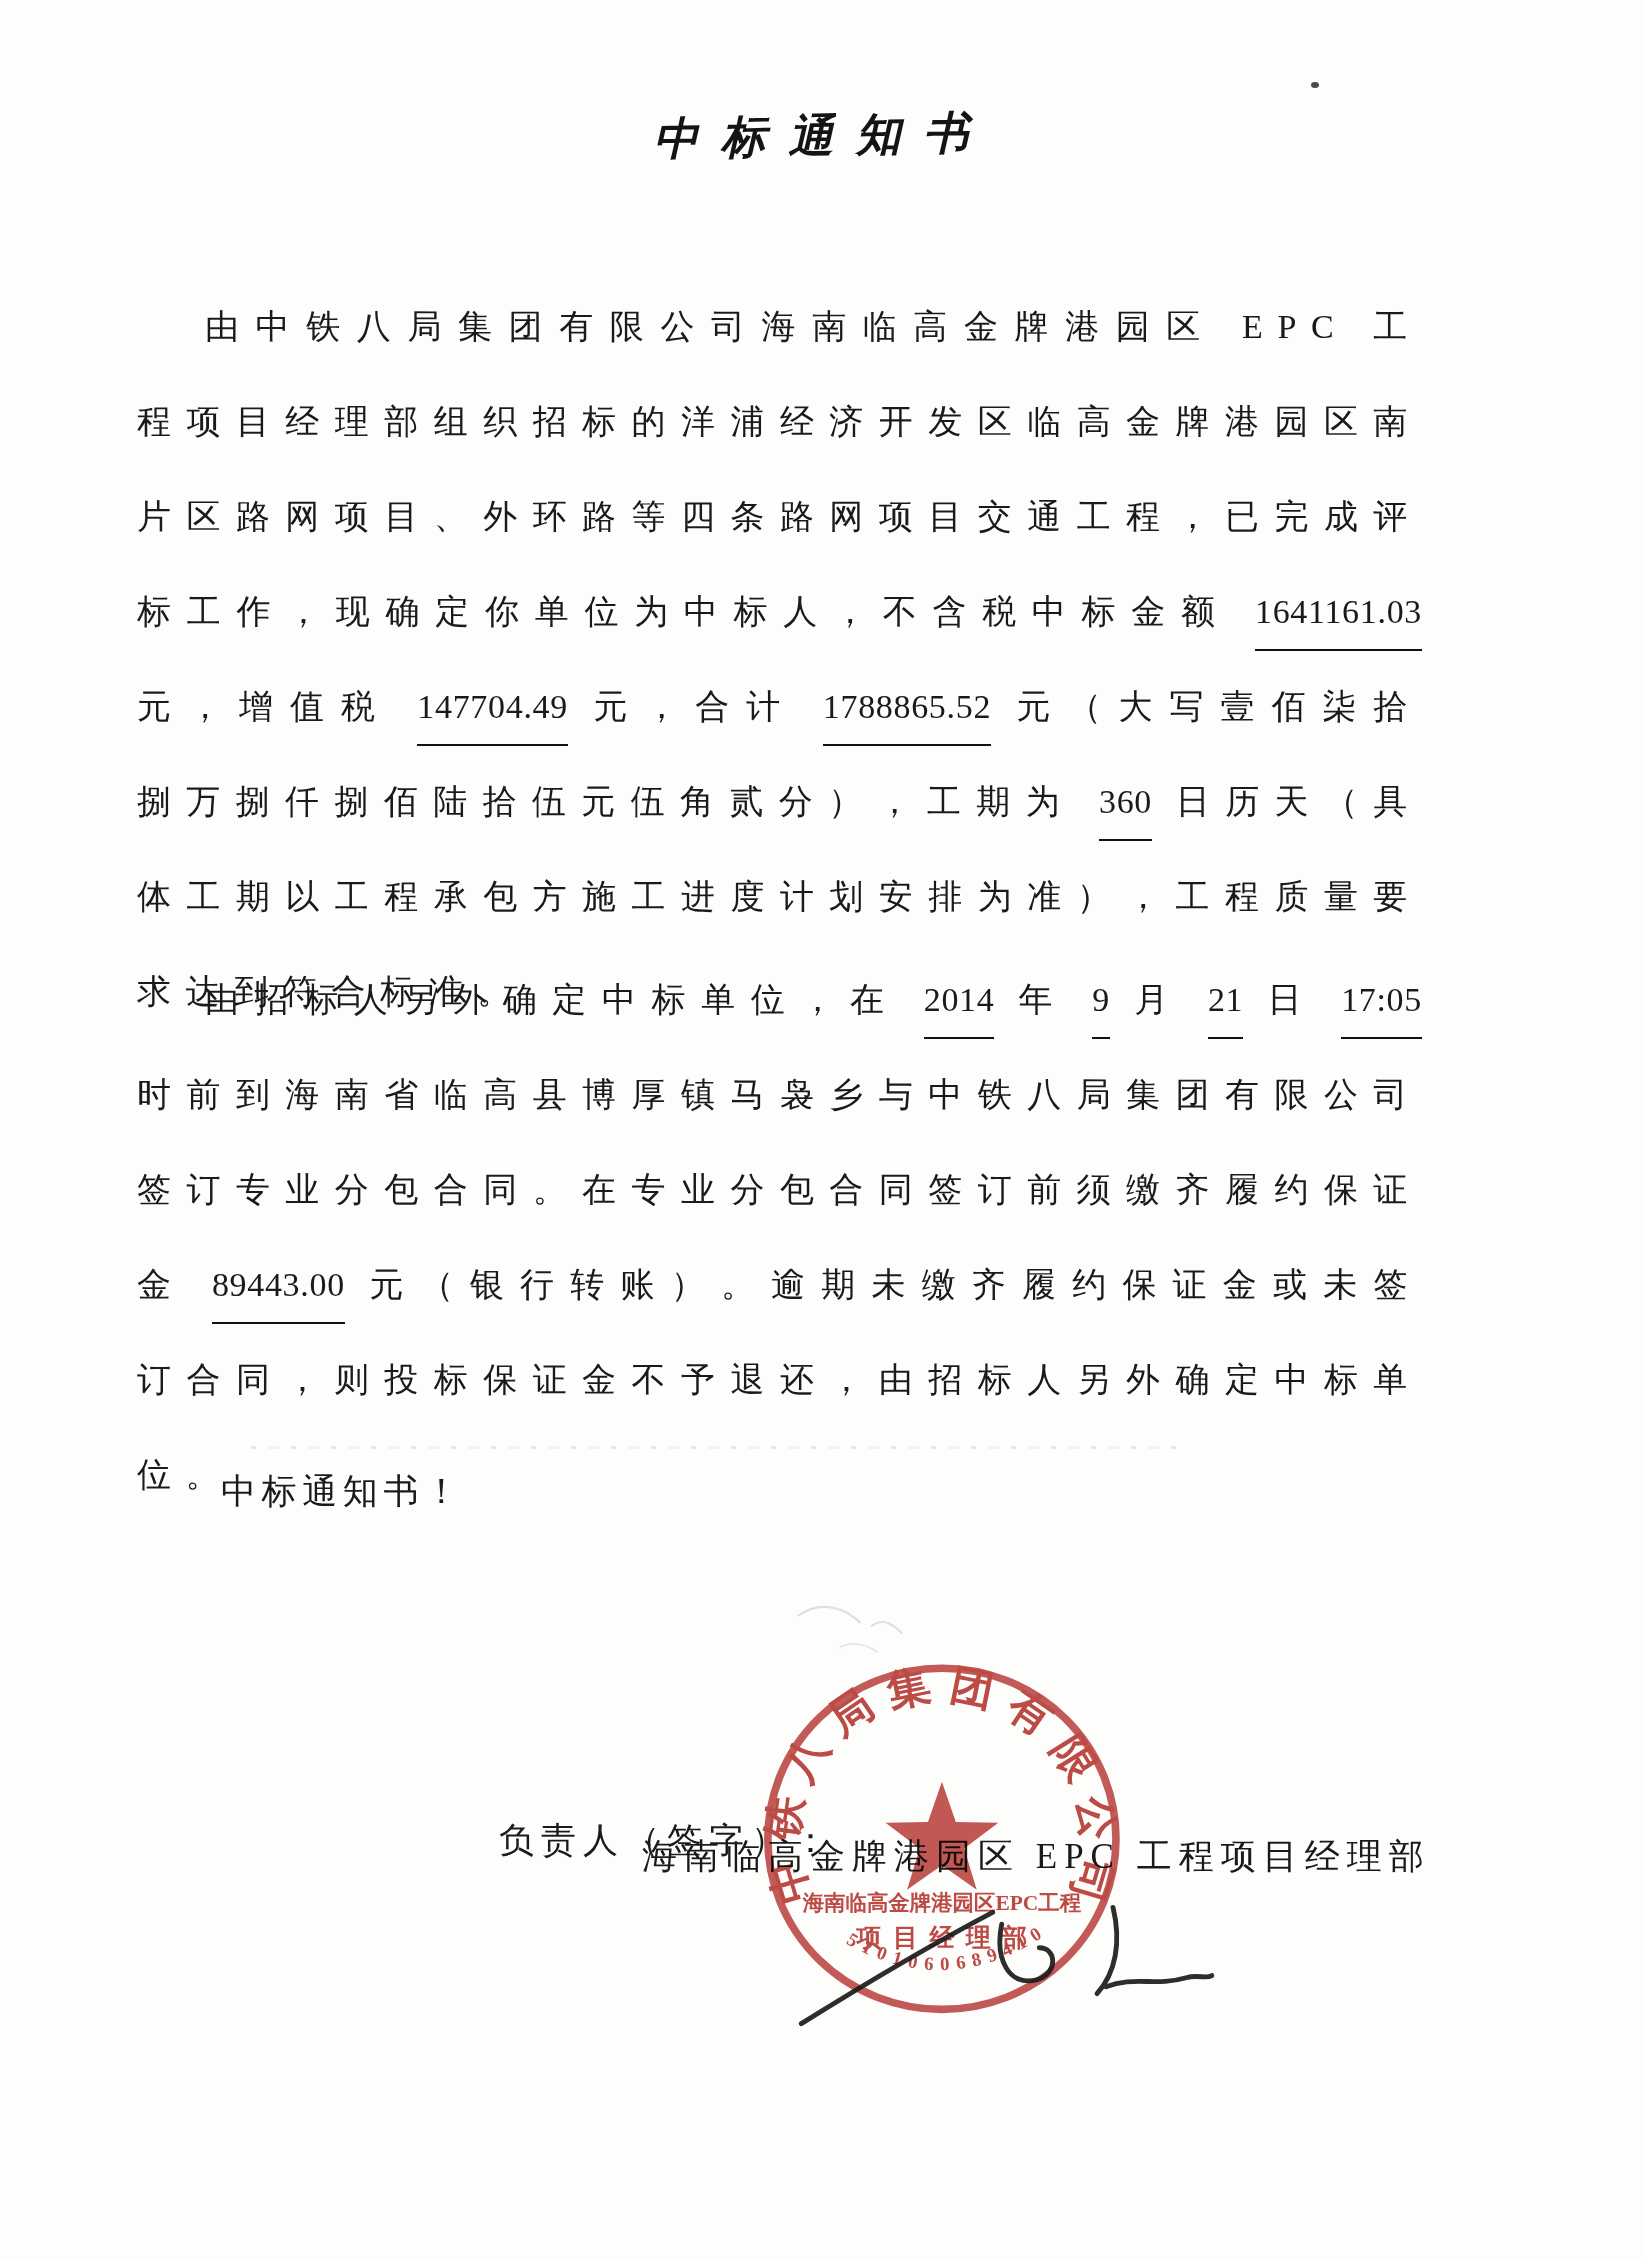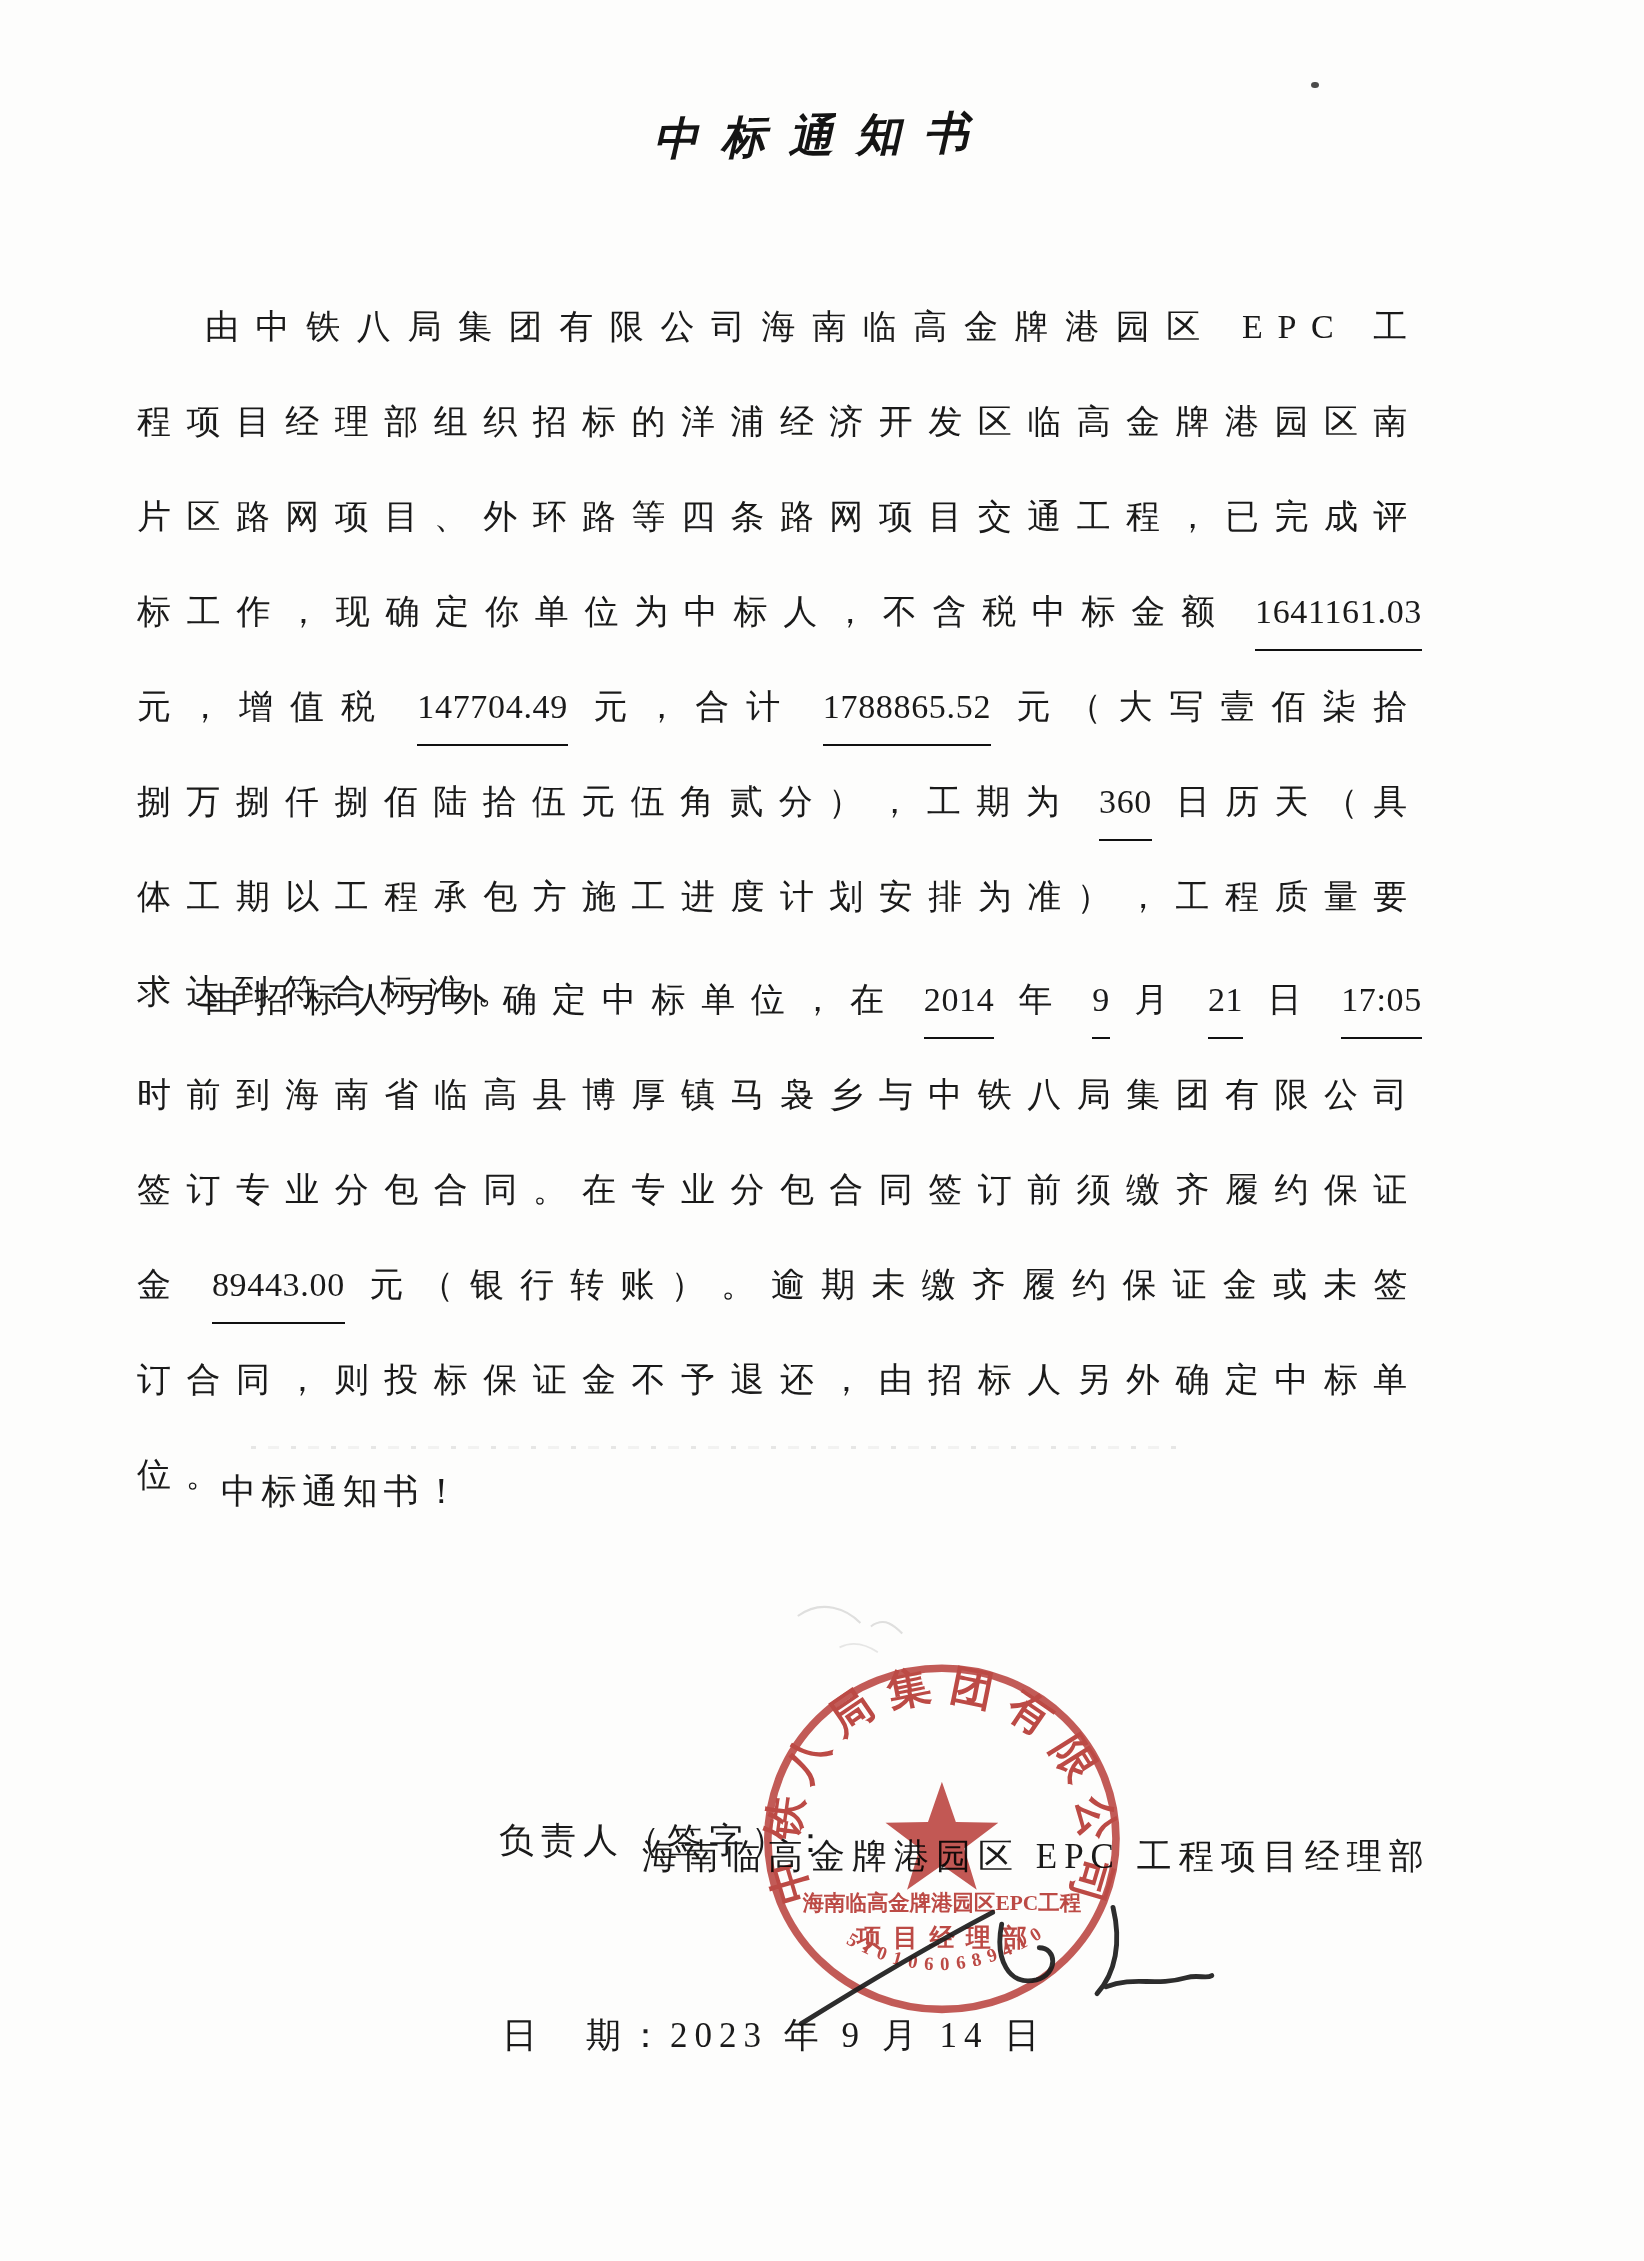--- a/index.html
+++ b/index.html
@@ -86,21 +86,20 @@
 
 
   <div class="body-para" id="para1"><span>由中铁八局集团有限公司海南临高金牌港园区 EPC 工程项目经理部组织招标的洋浦经济开发区临高金牌港园区南片区路网项目、外环路等四条路网项目交通工程，已完成评标工作，现确定你单位为中标人，不含税中标金额 </span><span class="u">1641161.03</span><span> 元，增值税 </span><span class="u">147704.49</span><span> 元，合计 </span><span class="u">1788865.52</span><span> 元（大写壹佰柒拾捌万捌仟捌佰陆拾伍元伍角贰分），工期为 </span><span class="u">360</span><span> 日历天（具体工期以工程承包方施工进度计划安排为准），工程质量要求达到符合标准。</span></div>
 
   <div class="body-para" id="para2"><span>由招标人另外确定中标单位，在 </span><span class="u">2014</span><span> 年 </span><span class="u">9</span><span> 月 </span><span class="u">21</span><span> 日 </span><span class="u">17:05</span><span> 时前到海南省临高县博厚镇马袅乡与中铁八局集团有限公司签订专业分包合同。在专业分包合同签订前须缴齐履约保证金 </span><span class="u">89443.00</span><span> 元（银行转账）。逾期未缴齐履约保证金或未签订合同，则投标保证金不予退还，由招标人另外确定中标单位。</span></div>
 
   <div class="closing">中标通知书！</div>
 
   <div class="sig-line" id="sig2">海南临高金牌港园区 EPC 工程项目经理部</div>
   <div class="sig-line" id="sig3">负责人（签字）：</div>
-  <div class="sig-line" id="sig4">日　期：2023 年 9 月 14 日</div>
 
   <svg class="seal-svg" viewBox="0 -140 540 690" xmlns="http://www.w3.org/2000/svg">
     <defs>
       <path id="ringPath" d="M 87.5 350 A 205 200 0 1 1 442.5 350" fill="none"></path>
       <path id="serialPath" d="M 125 398 Q 270 482 410 392" fill="none"></path>
     </defs>
 
     <path d="M 60 -70 C 95 -95, 130 -80, 150 -60 M 165 -55 C 185 -70, 200 -55, 210 -45" stroke="#9a9a9a" stroke-width="3" fill="none" opacity="0.35"></path>
     <path d="M 120 -25 C 140 -35, 160 -28, 175 -18" stroke="#aaaaaa" stroke-width="2.5" fill="none" opacity="0.3"></path>
 

